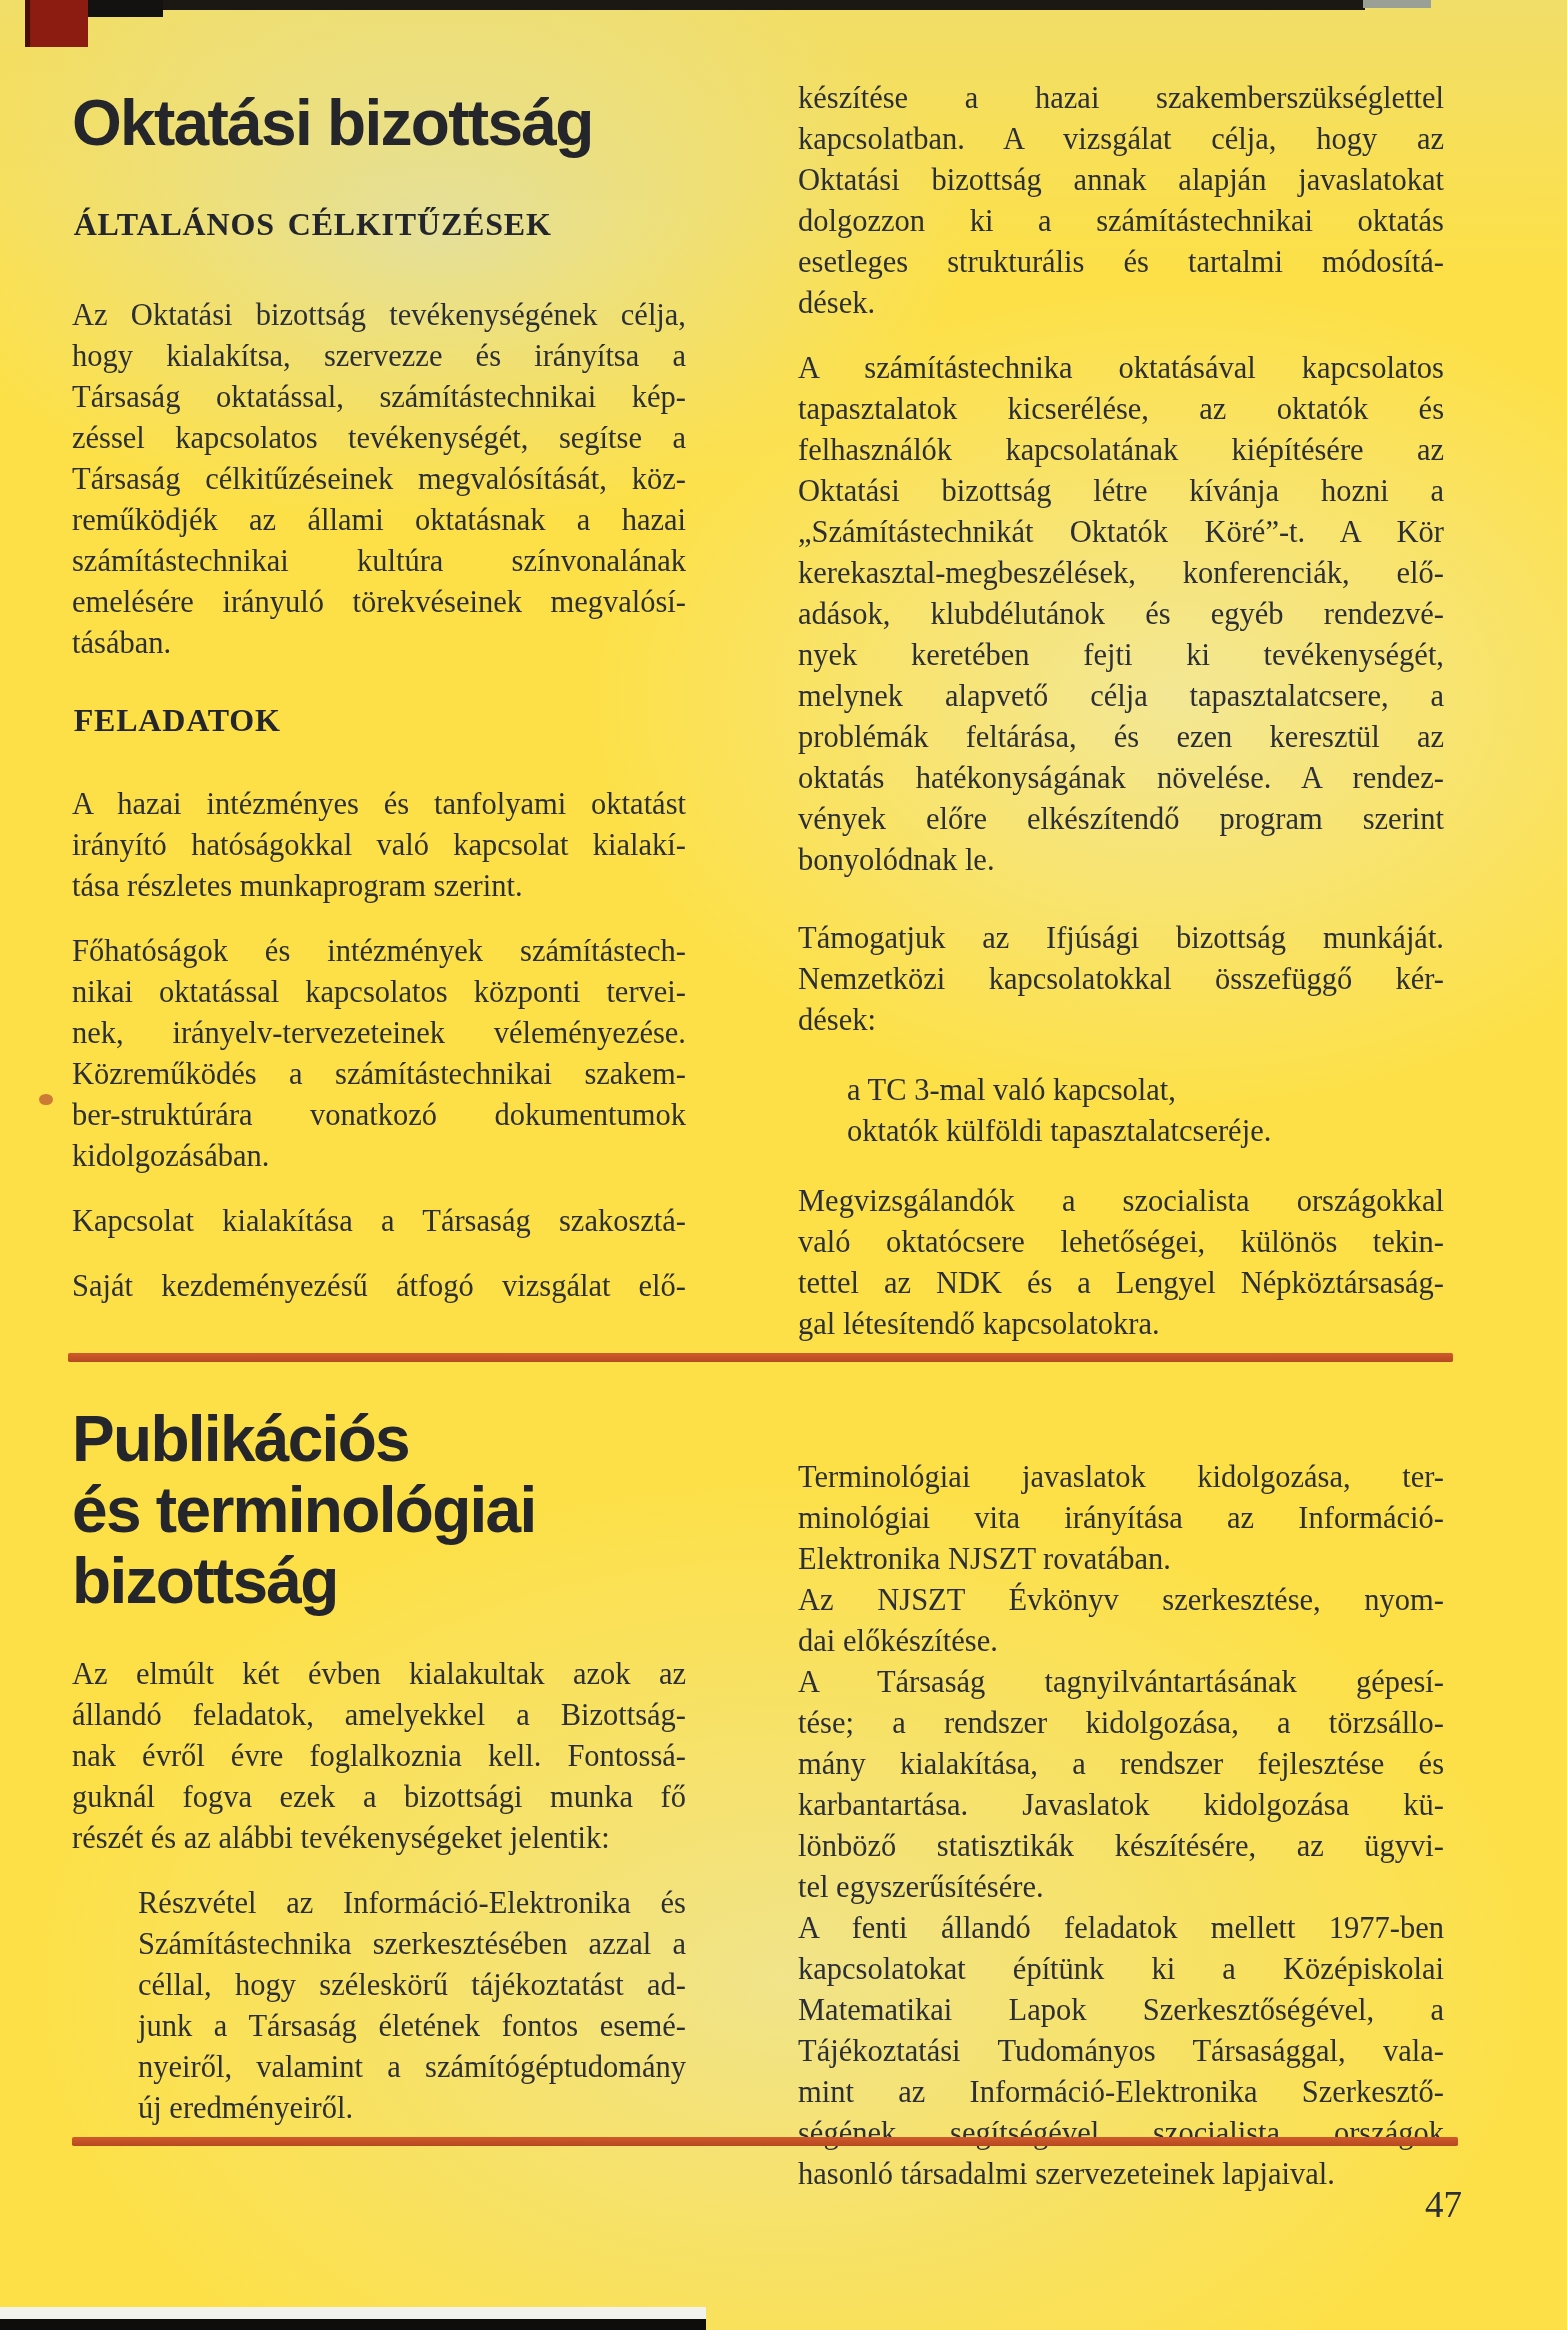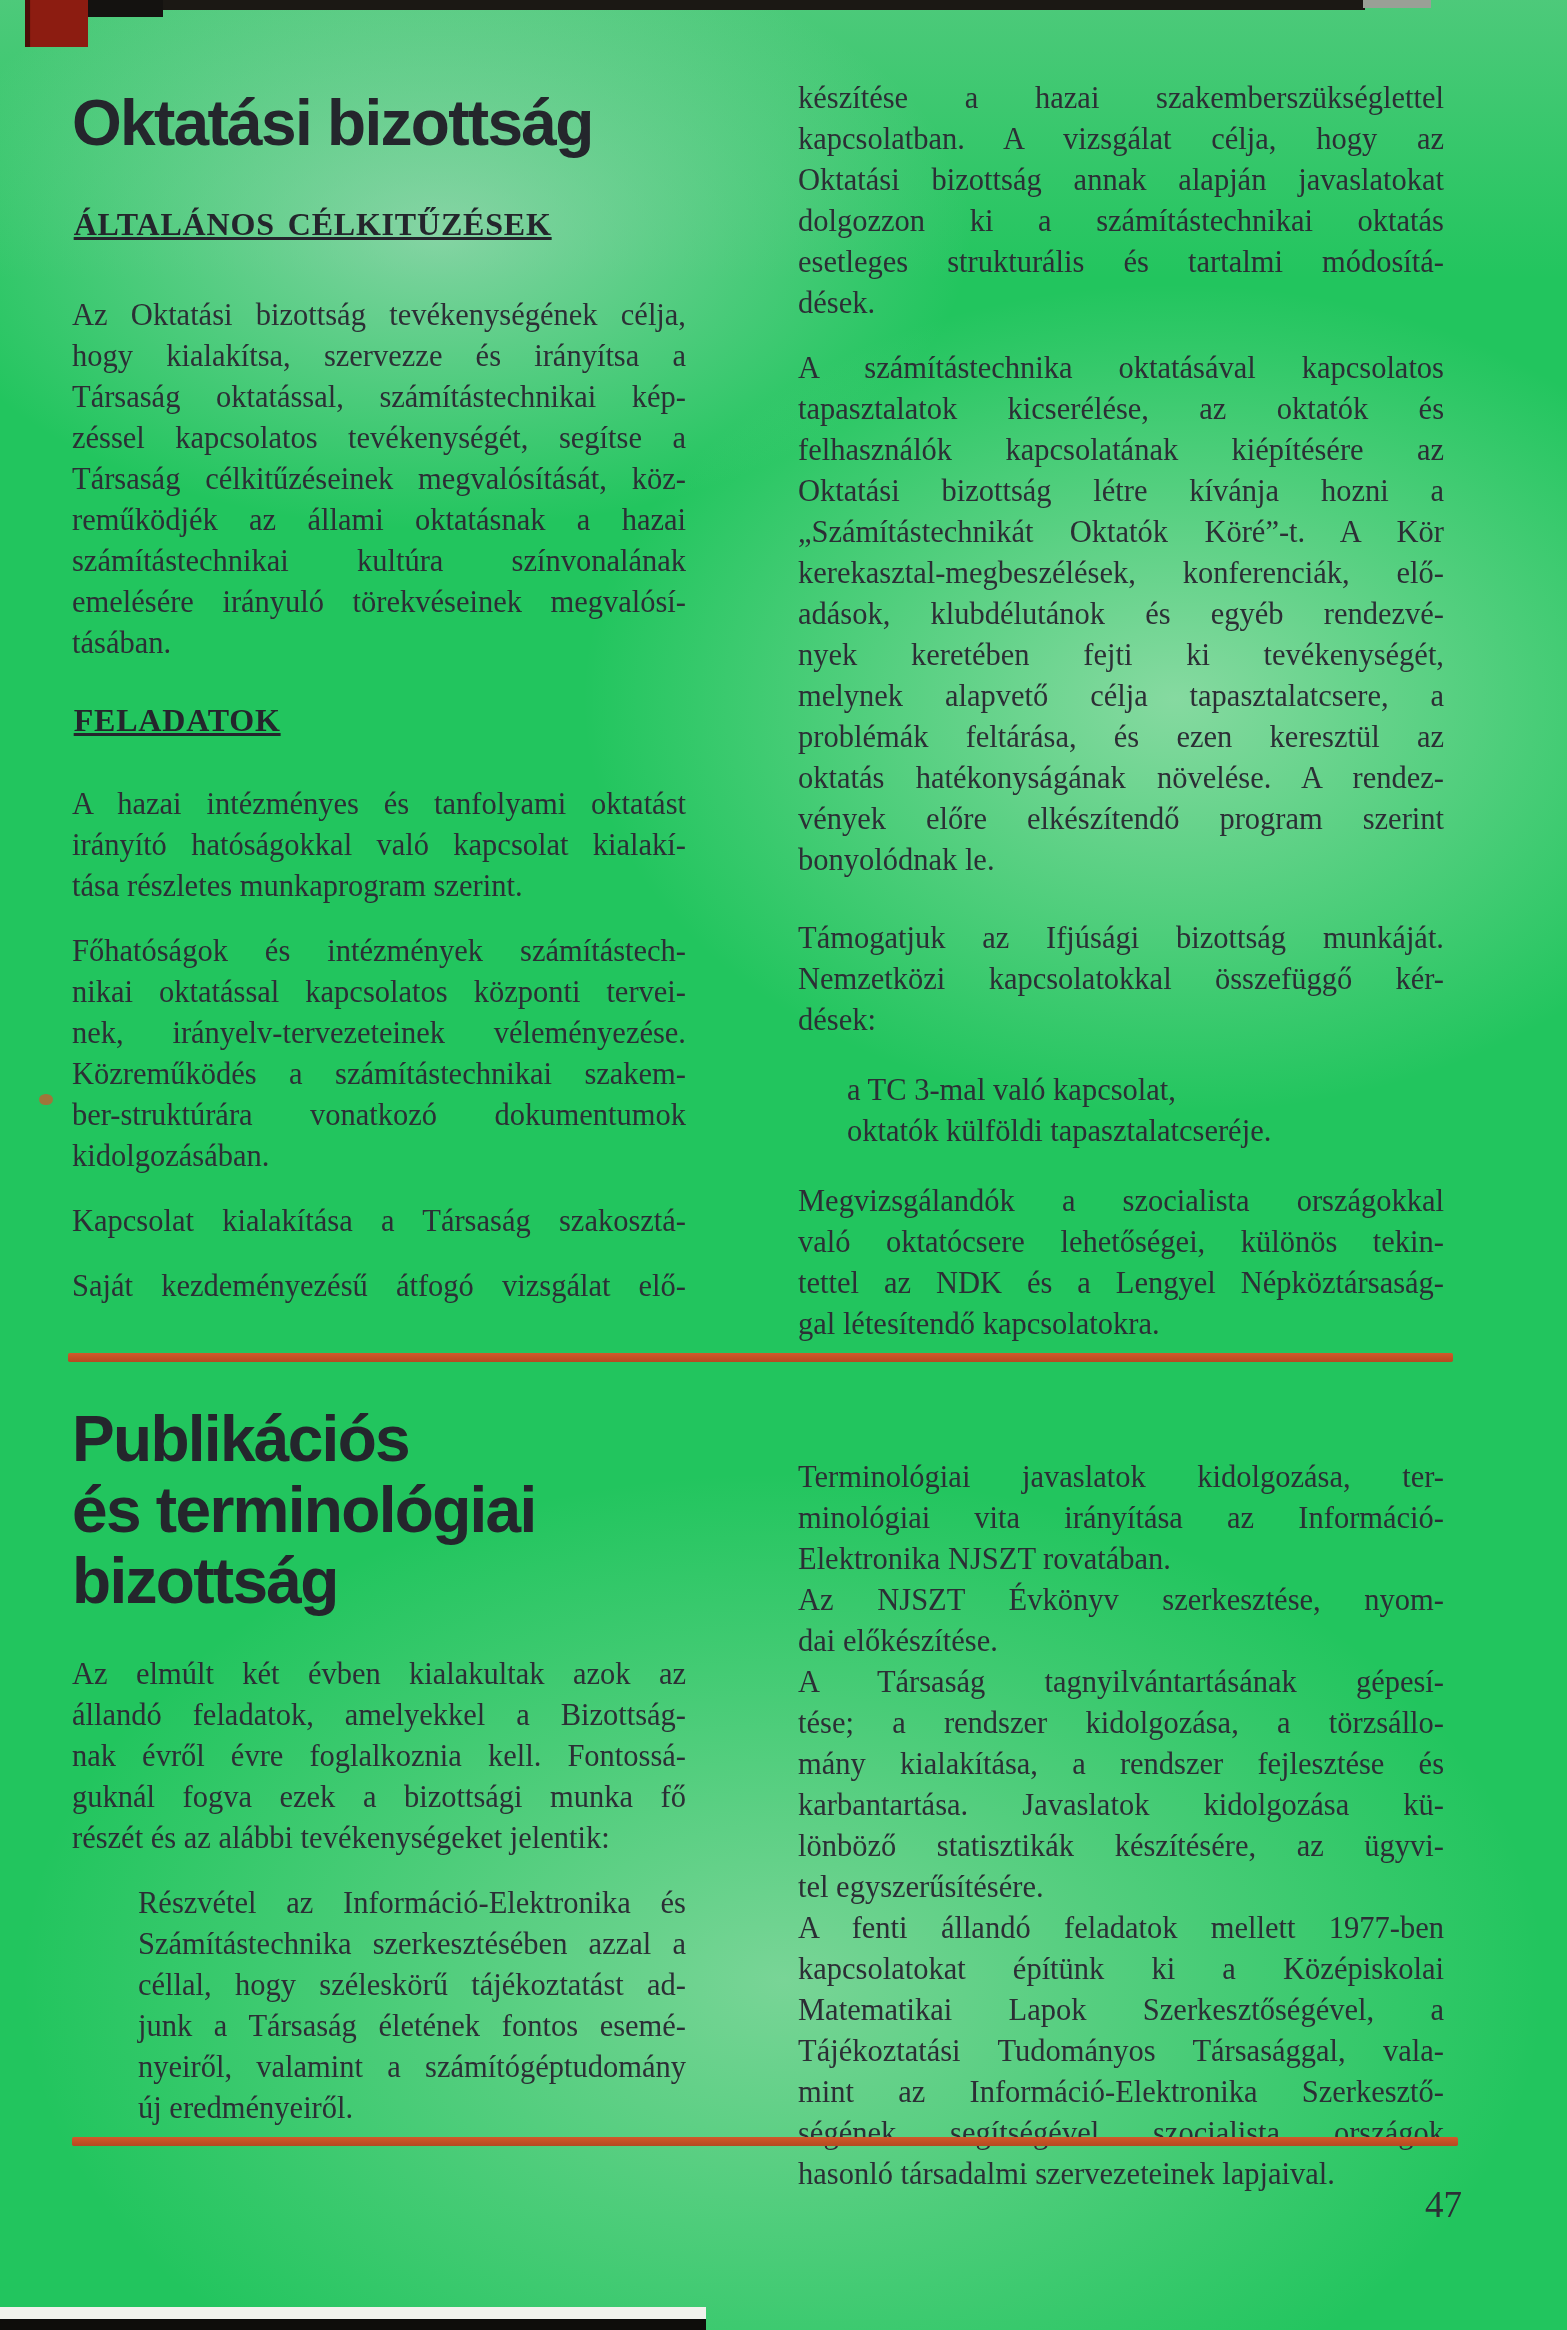--- a/index.html
+++ b/index.html
@@ -4,21 +4,21 @@
 <style>
   html, body { margin: 0; padding: 0; }
   body {
     width: 1567px; height: 2330px;
     background: #c9cfc4;
     font-family: "Liberation Serif", serif;
   }
   .page {
     position: relative;
     width: 1567px; height: 2330px;
-    background: #22c55e;
+    background: #fde047;
     overflow: hidden;
     color: #2c2f35;
   }
   
   .page::before {
     content: "";
     position: absolute; inset: 0;
     background:
       radial-gradient(ellipse 762px 423px at 28% 10%, rgba(210,224,218,.55), rgba(210,224,218,0) 70%),
       radial-gradient(ellipse 847px 593px at 75% 30%, rgba(233,238,226,.5), rgba(233,238,226,0) 70%),
@@ -56,21 +56,20 @@
 
   .subhead {
     font-family: "Liberation Serif", serif;
     font-weight: bold;
     font-size: 32px;
     line-height: 39px;
     letter-spacing: 0.8px;
     word-spacing: 4.2px;
     color: #24262c;
     margin: 0 0 51px 1.7px;
-    text-decoration: underline;
   }
   .subhead.tasks { margin: 37px 0 44px 1.7px; }
 
   .par { margin: 0 0 24px 0; font-size: 30.5px; line-height: 41px; }
   .par.tight { margin-bottom: 0; }
   .par.gap-lg { margin-bottom: 37px; }
   .par.indented { margin-left: 66px; }
 
   .list-block { margin: 29px 0 29px 49px; font-size: 30.5px; line-height: 41px; }
   .list-block .tline { text-align: left !important; text-align-last: left !important; }

